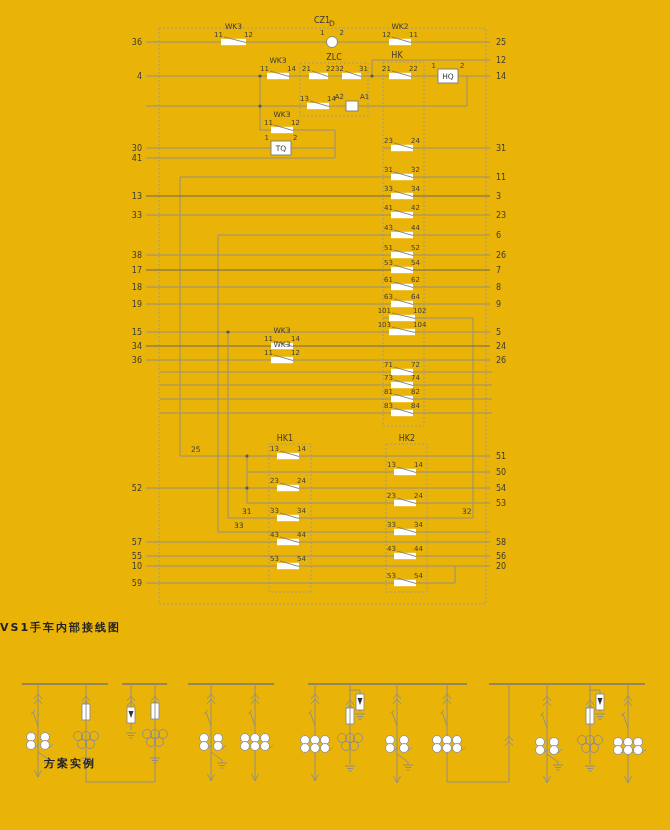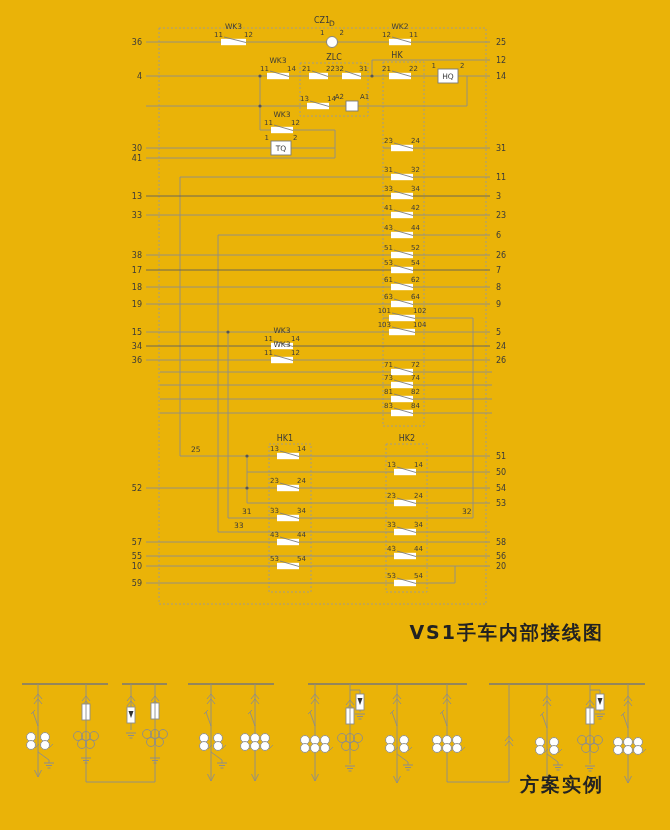--- a/index.html
+++ b/index.html
@@ -1,23 +1,23 @@
 <!DOCTYPE html>
 <html><head>
 <meta charset="utf-8">
 <style>
   html,body{margin:0;padding:0;background:#ffffff;}
   .stage{position:relative;width:670px;height:830px;background:#eab308;overflow:hidden;
          font-family:"DejaVu Sans","Liberation Sans",sans-serif;}
   svg{position:absolute;left:0;top:0;}
-  .fig-title{position:absolute;left:0;width:604px;text-align:right;color:#222;
-             font-size:19px;font-weight:bold;letter-spacing:2px;
+  .fig-title{position:absolute;left:0;width:604px;text-align:left;color:#222;
+             font-size:11px;font-weight:bold;letter-spacing:2px;
              font-family:"DejaVu Sans","Liberation Sans",sans-serif;}
   #t1{top:620px;}
-  #t2{top:772px;}
+  #t2{top:756px;margin-left:44px;}
 </style>
 </head>
 <body>
 
 <div class="stage">
   <svg id="cv" width="670" height="830" viewBox="0 0 670 830">
       <rect x="159" y="28" width="327" height="576" fill="none" stroke="#9a9a9a" stroke-width="0.9" stroke-dasharray="2 2"></rect>
       <text x="322" y="23" font-size="8" fill="#3a3a3a" text-anchor="middle" font-family="DejaVu Sans, Liberation Sans, sans-serif">CZ1</text>
       <rect x="300" y="63" width="68" height="53" fill="none" stroke="#9a9a9a" stroke-width="0.9" stroke-dasharray="2 2"></rect>
       <text x="334" y="60" font-size="8" fill="#3a3a3a" text-anchor="middle" font-family="DejaVu Sans, Liberation Sans, sans-serif">ZLC</text>

